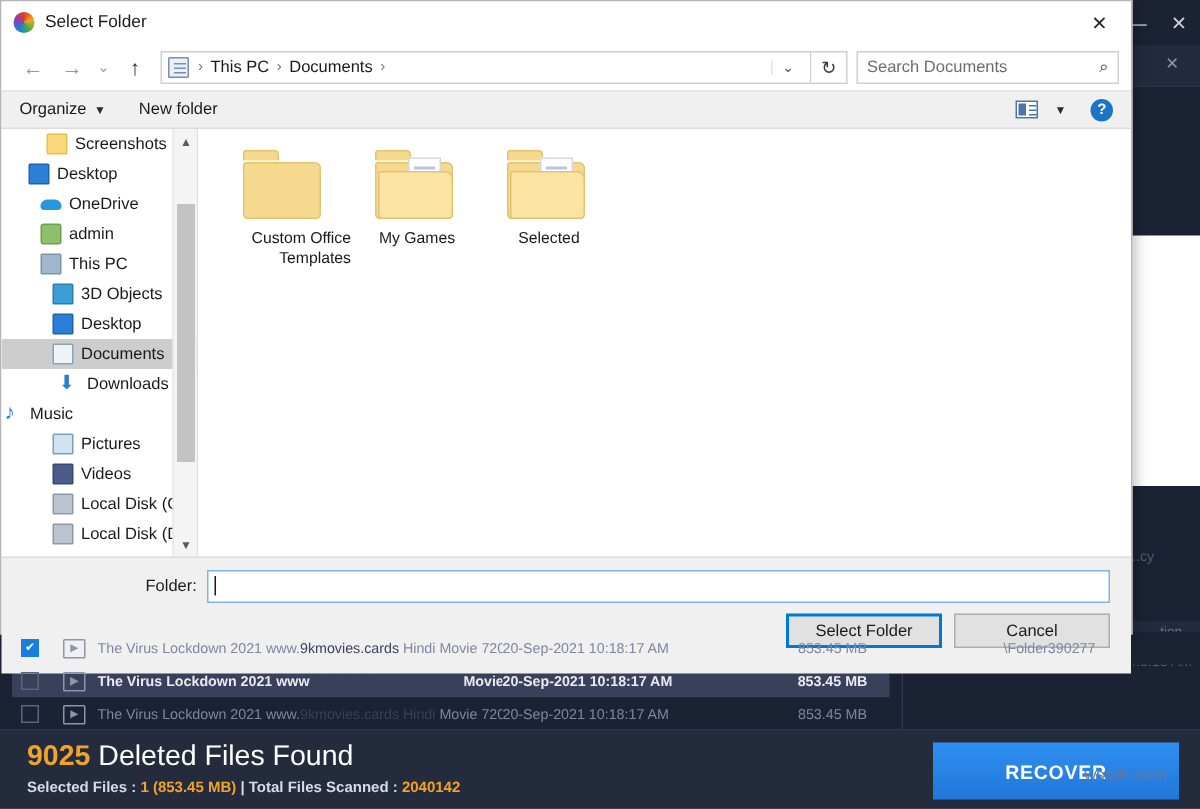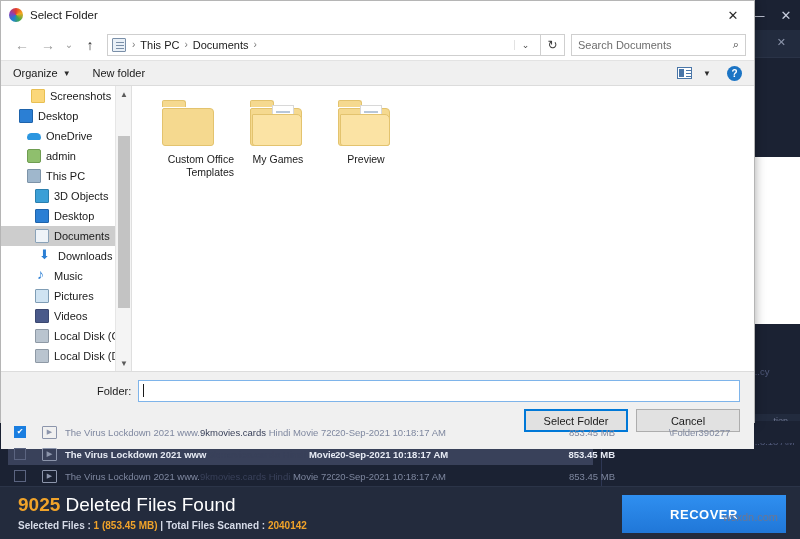--- a/index.html
+++ b/index.html
@@ -87,21 +87,21 @@
   .vid-ico {
     position: relative; z-index: 2;
     margin-left: 16px; width: 15px; height: 13px; flex: none;
     border: 1px solid #8c95ab; border-radius: 1px;
     display: flex; align-items: center; justify-content: center;
     color: #8c95ab; font-size: 7px;
   }
   .c-name { position: relative; z-index: 2; margin-left: 8px; width: 270px; overflow: hidden; }
   .c-name .fade { color: #39415a; }
   .c-date { position: relative; z-index: 2; width: 160px; }
-  .c-size { position: relative; z-index: 2; width: 120px; text-align: right; }
+  .c-size { position: relative; z-index: 2; width: 120px; text-align: center; }
   .c-loc  { position: relative; z-index: 2; margin-left: 54px; }
   .list-divider2 {
     position: absolute; left: 601px; top: 421px; width: 1px; height: 65px;
     background: #2e3754;
   }
 
   
   .status-bar {
     position: absolute; left: 0; top: 486px; width: 800px; height: 53px;
     background: #232b3d; border-top: 1px solid #2b3448;
@@ -492,21 +492,21 @@
           <span>Desktop</span>
         </div>
         <div class="tree-item selected gray" style="padding-left:34px">
           <span class="tree-ico ico-doc"></span>
           <span>Documents</span>
         </div>
         <div class="tree-item" style="padding-left:38px">
           <span class="tree-ico ico-dl"></span>
           <span>Downloads</span>
         </div>
-        <div class="tree-item" style="padding-left:34px">
+        <div class="tree-item" style="">
           <span class="tree-ico ico-music"></span>
           <span>Music</span>
         </div>
         <div class="tree-item" style="padding-left:34px">
           <span class="tree-ico ico-pic"></span>
           <span>Pictures</span>
         </div>
         <div class="tree-item" style="padding-left:34px">
           <span class="tree-ico ico-vid"></span>
           <span>Videos</span>
@@ -545,21 +545,21 @@
             </div>
             <div class="fitem-label">My Games</div>
           </div>
           <div class="fitem">
             <div class="fitem-ico">
               <div class="folder-tab"></div>
               <div class="folder-back"></div>
               <div class="folder-papers"></div>
               <div class="folder-front"></div>
             </div>
-            <div class="fitem-label">Preview</div>
+            <div class="fitem-label">Selected</div>
           </div>
         </div>
       </div>
     </div>
 
     <div class="dlg-folderrow">
       <div class="folder-label">Folder:</div>
       <div class="folder-input">
         <span class="caret"></span>
         <span></span>

